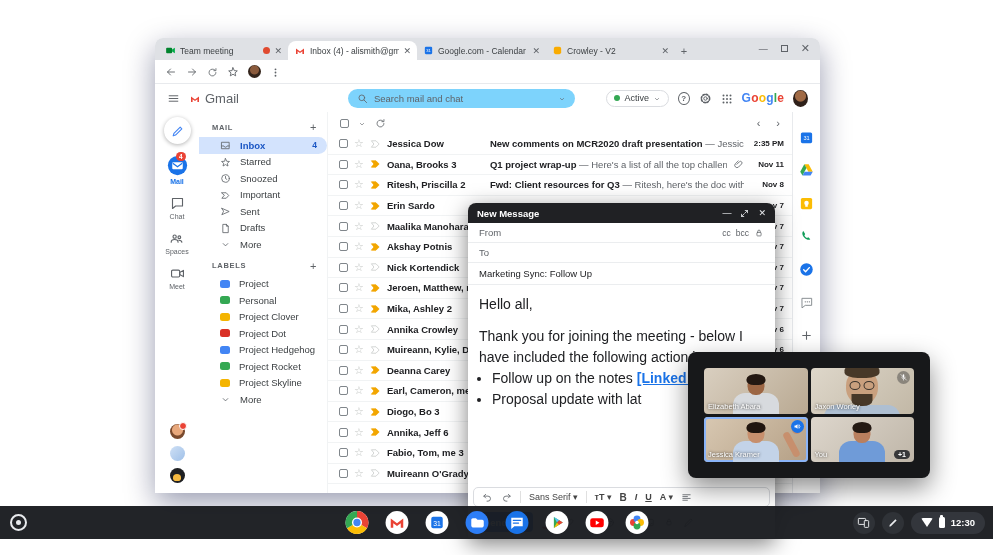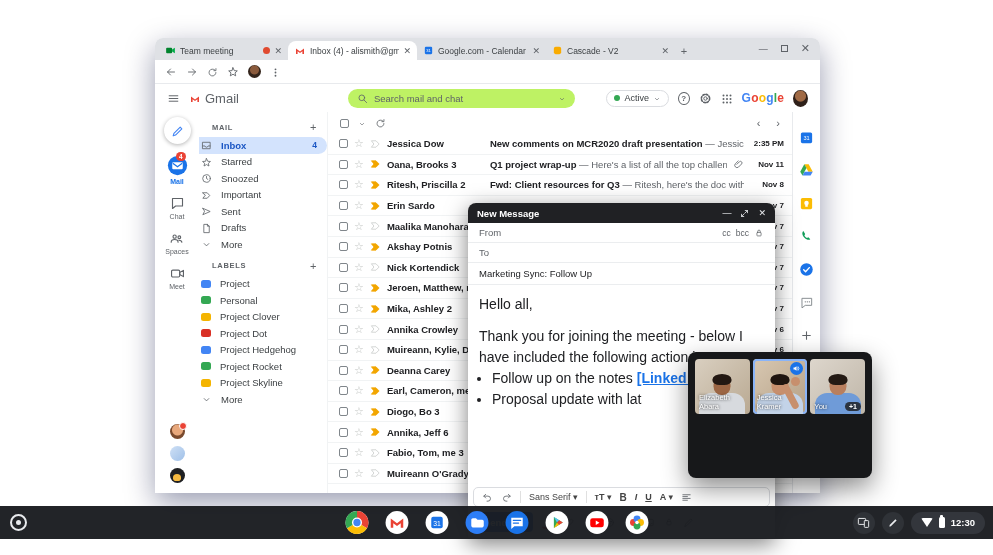--- a/index.html
+++ b/index.html
@@ -27,21 +27,21 @@
   .wctrl { position:absolute; right:10px; top:4px; display:flex; gap:13px; align-items:center; color:#5f6368; font-size:9px; }
   .wctrl .sq { width:7px; height:7px; border:1.2px solid #5f6368; display:inline-block; }
 
   .toolbar { height:24px; display:flex; align-items:center; gap:9px; padding:0 10px; border-bottom:1px solid #e8eaed; }
   .urlbar { flex:1; height:16px; background:#f1f3f4; border-radius:9px; display:flex; align-items:center; gap:5px; padding:0 9px; font-size:9px; color:#202124; }
   .avatarsm { width:13px; height:13px; border-radius:50%; background:radial-gradient(circle at 50% 38%, #8a5a3c 0 4px, #33241b 5px); }
 
   
   .gheader { height:28px; display:flex; align-items:center; gap:9px; padding:0 12px; }
   .glogo { display:flex; align-items:center; gap:4px; color:#5f6368; font-size:13px; }
-  .gsearch { margin-left:100px; width:258px; height:19px; background:#bef264; border-radius:10px; display:flex; align-items:center; gap:6px; padding:0 9px; font-size:9.5px; color:#5f6368; }
+  .gsearch { margin-left:100px; width:258px; height:19px; background:#7dd3fc; border-radius:10px; display:flex; align-items:center; gap:6px; padding:0 9px; font-size:9.5px; color:#5f6368; }
   .gsearch .caret { margin-left:auto; }
   .chip { margin-left:22px; height:17px; border:1px solid #dadce0; border-radius:9px; display:flex; align-items:center; gap:4px; padding:0 7px; font-size:9px; color:#3c4043; background:#fff; white-space:nowrap; }
   .gdot { width:6px; height:6px; border-radius:50%; background:#34a853; }
   .hicon { color:#5f6368; }
   .qmark { width:13px; height:13px; border:1.3px solid #5f6368; border-radius:50%; font-size:8px; display:flex; align-items:center; justify-content:center; color:#5f6368; font-weight:bold; }
   .wordmark { font-size:12px; font-weight:bold; letter-spacing:.2px; }
   .avatar { width:17px; height:17px; border-radius:50%; background:radial-gradient(circle at 50% 36%, #a06a45 0 5px, #2e2019 6px); }
 
   
   .gmain { position:absolute; top:74px; bottom:0; left:0; right:0; display:flex; overflow:hidden; }
@@ -54,21 +54,21 @@
   .rava { width:15px; height:15px; border-radius:50%; position:relative; }
   .rava.a1 { background:radial-gradient(circle at 50% 40%, #e8a87c 0 5px, #7a4a2e 6px); }
   .rava.a1::after { content:""; position:absolute; right:-2px; top:-2px; width:6px; height:6px; border-radius:50%; background:#ea4335; border:1px solid #fff; }
   .rava.a2 { background:linear-gradient(135deg,#cfe0f5,#9fc0e8); }
   .rava.a3 { background:#1f2023; }
   .rava.a3::after { content:""; position:absolute; left:3px; top:6px; width:8px; height:7px; border-radius:50% 50% 40% 40%; background:#f5b941; }
 
   .nav { width:128px; padding-top:2px; font-size:9.5px; color:#202124; }
   .navhead { display:flex; align-items:center; color:#5f6368; font-size:7.5px; font-weight:bold; letter-spacing:.7px; padding:7px 10px 4px 13px; }
   .navhead .plus { margin-left:auto; font-size:11px; font-weight:normal; color:#5f6368; }
-  .navitem { height:16.5px; display:flex; align-items:center; gap:9px; padding:0 10px 0 2px; border-radius:0 9px 9px 0; color:#3c4043; }
+  .navitem { height:16.5px; display:flex; align-items:center; gap:9px; padding:0 10px 0 21px; border-radius:0 9px 9px 0; color:#3c4043; }
   .navitem .cnt { margin-left:auto; font-size:8.5px; }
   .navitem.sel { background:#d3e3fd; color:#1a56c4; font-weight:bold; }
   .navitem.sel .cnt { color:#1a56c4; font-weight:bold; }
   .tag { width:10px; height:8px; border-radius:2.5px; background:var(--c,#999); }
 
   .list { flex:1; position:relative; border-left:1px solid #f1f3f4; min-width:0; }
   .listbar { height:22px; display:flex; align-items:center; gap:9px; padding:0 12px; color:#5f6368; }
   .pagenav { margin-left:auto; display:flex; gap:16px; font-size:11px; color:#5f6368; }
   .cb { width:9px; height:9px; border:1.2px solid #80868b; border-radius:2px; flex:none; }
   .rows { position:absolute; top:22px; left:0; right:0; bottom:0; overflow:hidden; }
@@ -102,21 +102,21 @@
   .fmtbar .sep { width:1px; height:12px; background:#e0e0e0; }
   .fmtbar b { font-size:10px; }
   .sendrow { position:absolute; left:5px; right:5px; bottom:5px; height:22px; display:flex; align-items:center; gap:9px; }
   .sendbtn { height:20px; display:flex; align-items:stretch; border-radius:4px; overflow:hidden; background:#1a73e8; color:#fff; font-size:9.5px; font-weight:bold; }
   .sendbtn .lbl { display:flex; align-items:center; padding:0 11px; }
   .sendbtn .dd { display:flex; align-items:center; padding:0 5px; border-left:1px solid rgba(255,255,255,.45); font-size:7px; }
   .srico { color:#5f6368; display:flex; align-items:center; }
   .fmtA { background:#f1f3f4; border-radius:3px; padding:1px 3px 0; font-weight:bold; color:#444; border-bottom:2px solid #d93025; font-size:10px; line-height:1.1; }
 
   
-  .meetwin { position:absolute; left:688px; top:352px; width:184px; height:126px; background:#17181a; border-radius:8px; padding:7px; display:grid; grid-template-columns:1fr 1fr 1fr; grid-template-rows:1fr 1fr; gap:3px; z-index:20; box-shadow:0 10px 26px rgba(0,0,0,.45); }
+  .meetwin { position:absolute; left:688px; top:352px; width:242px; height:126px; background:#17181a; border-radius:8px; padding:16px; display:grid; grid-template-columns:1fr 1fr; grid-template-rows:1fr 1fr; gap:3px; z-index:20; box-shadow:0 10px 26px rgba(0,0,0,.45); }
   .tile { position:relative; border-radius:4px; overflow:hidden; background:linear-gradient(135deg,var(--b1,#d8cfc0),var(--b2,#b7ab97)); }
   .tile.speaking { box-shadow:inset 0 0 0 2px #8ab4f8; }
   .torso { position:absolute; left:50%; bottom:-7px; transform:translateX(-50%); width:46px; height:28px; background:var(--shirt,#ccc); border-radius:12px 12px 0 0; }
   .head { position:absolute; left:50%; bottom:19px; transform:translateX(-50%); width:17px; height:19px; background:var(--skin,#b98); border-radius:46%; }
   .hair { position:absolute; left:50%; bottom:29px; transform:translateX(-50%); width:19px; height:11px; background:var(--hair,#222); border-radius:50% 50% 38% 38%; }
   .closeup .torso { width:76px; height:16px; }
   .closeup .head { width:32px; height:34px; bottom:10px; }
   .closeup .hair { width:35px; height:15px; bottom:36px; }
   .closeup .beard { position:absolute; left:50%; bottom:8px; transform:translateX(-50%); width:21px; height:12px; background:var(--hair); border-radius:0 0 46% 46%; }
   .closeup .glasses { position:absolute; left:50%; bottom:24px; transform:translateX(-50%); display:flex; gap:3px; }
@@ -174,21 +174,21 @@
           </svg></span>
         <span class="title">Google.com - Calendar</span>
 
         <span class="close">✕</span>
       </div>
 
       <div class="tab">
         <span class="ico"><svg width="11" height="11" viewBox="0 0 24 24">
             <rect x="4" y="4" width="16" height="16" rx="4" fill="#f9ab00"></rect>
           </svg></span>
-        <span class="title">Cascade - V2</span>
+        <span class="title">Crowley - V2</span>
 
         <span class="close">✕</span>
       </div>
 
     <div class="newtab">+</div>
     <div class="wctrl">
       <span>—</span>
       <span class="sq"></span>
       <span style="font-size:11px;">✕</span>
     </div>
@@ -849,20 +849,41 @@
 
     <div class="tile" style="--skin: #9c6644; --hair: #231812; --shirt: #d7dade; --b1: #d9cfc0; --b2: #b9a992;">
       <span class="torso"></span>
       <span class="head"></span>
       <span class="hair"></span>
 
       <span class="nameplate">Elizabeth Abara</span>
 
     </div>
 
+    <div class="tile closeup" style="--skin: #c9a07e; --hair: #473828; --shirt: #aebfd2; --b1: #ded7ca; --b2: #c2b8a6;">
+      <span class="torso"></span>
+      <span class="head"></span>
+      <span class="hair"></span>
+      <span class="beard"></span>
+      <span class="glasses">
+        <i></i>
+        <i></i>
+      </span>
+
+      <span class="micoff ico">
+        <svg width="9" height="9" viewBox="0 0 24 24" fill="none" stroke="#fff" stroke-width="1.6" stroke-linecap="round" stroke-linejoin="round">
+          <rect x="10" y="3.5" width="4" height="9" rx="2" fill="#fff" stroke="none"></rect>
+          <path d="M7.5 11a4.5 4.5 0 0 0 9 0M12 15.5V19"></path>
+          <path d="M5 4l15 15"></path>
+        </svg>
+      </span>
+
+      <span class="nameplate">Jaxon Worley</span>
+
+    </div>
 
     <div class="tile speaking" style="--skin: #c78f6d; --hair: #20150f; --shirt: #c3d3e8; --b1: #d8c8b2; --b2: #b49f85;">
       <span class="torso"></span>
       <span class="head"></span>
       <span class="hair"></span>
 
       <span class="arm"></span>
       <span class="hand"></span>
 
       <span class="spk ico">

